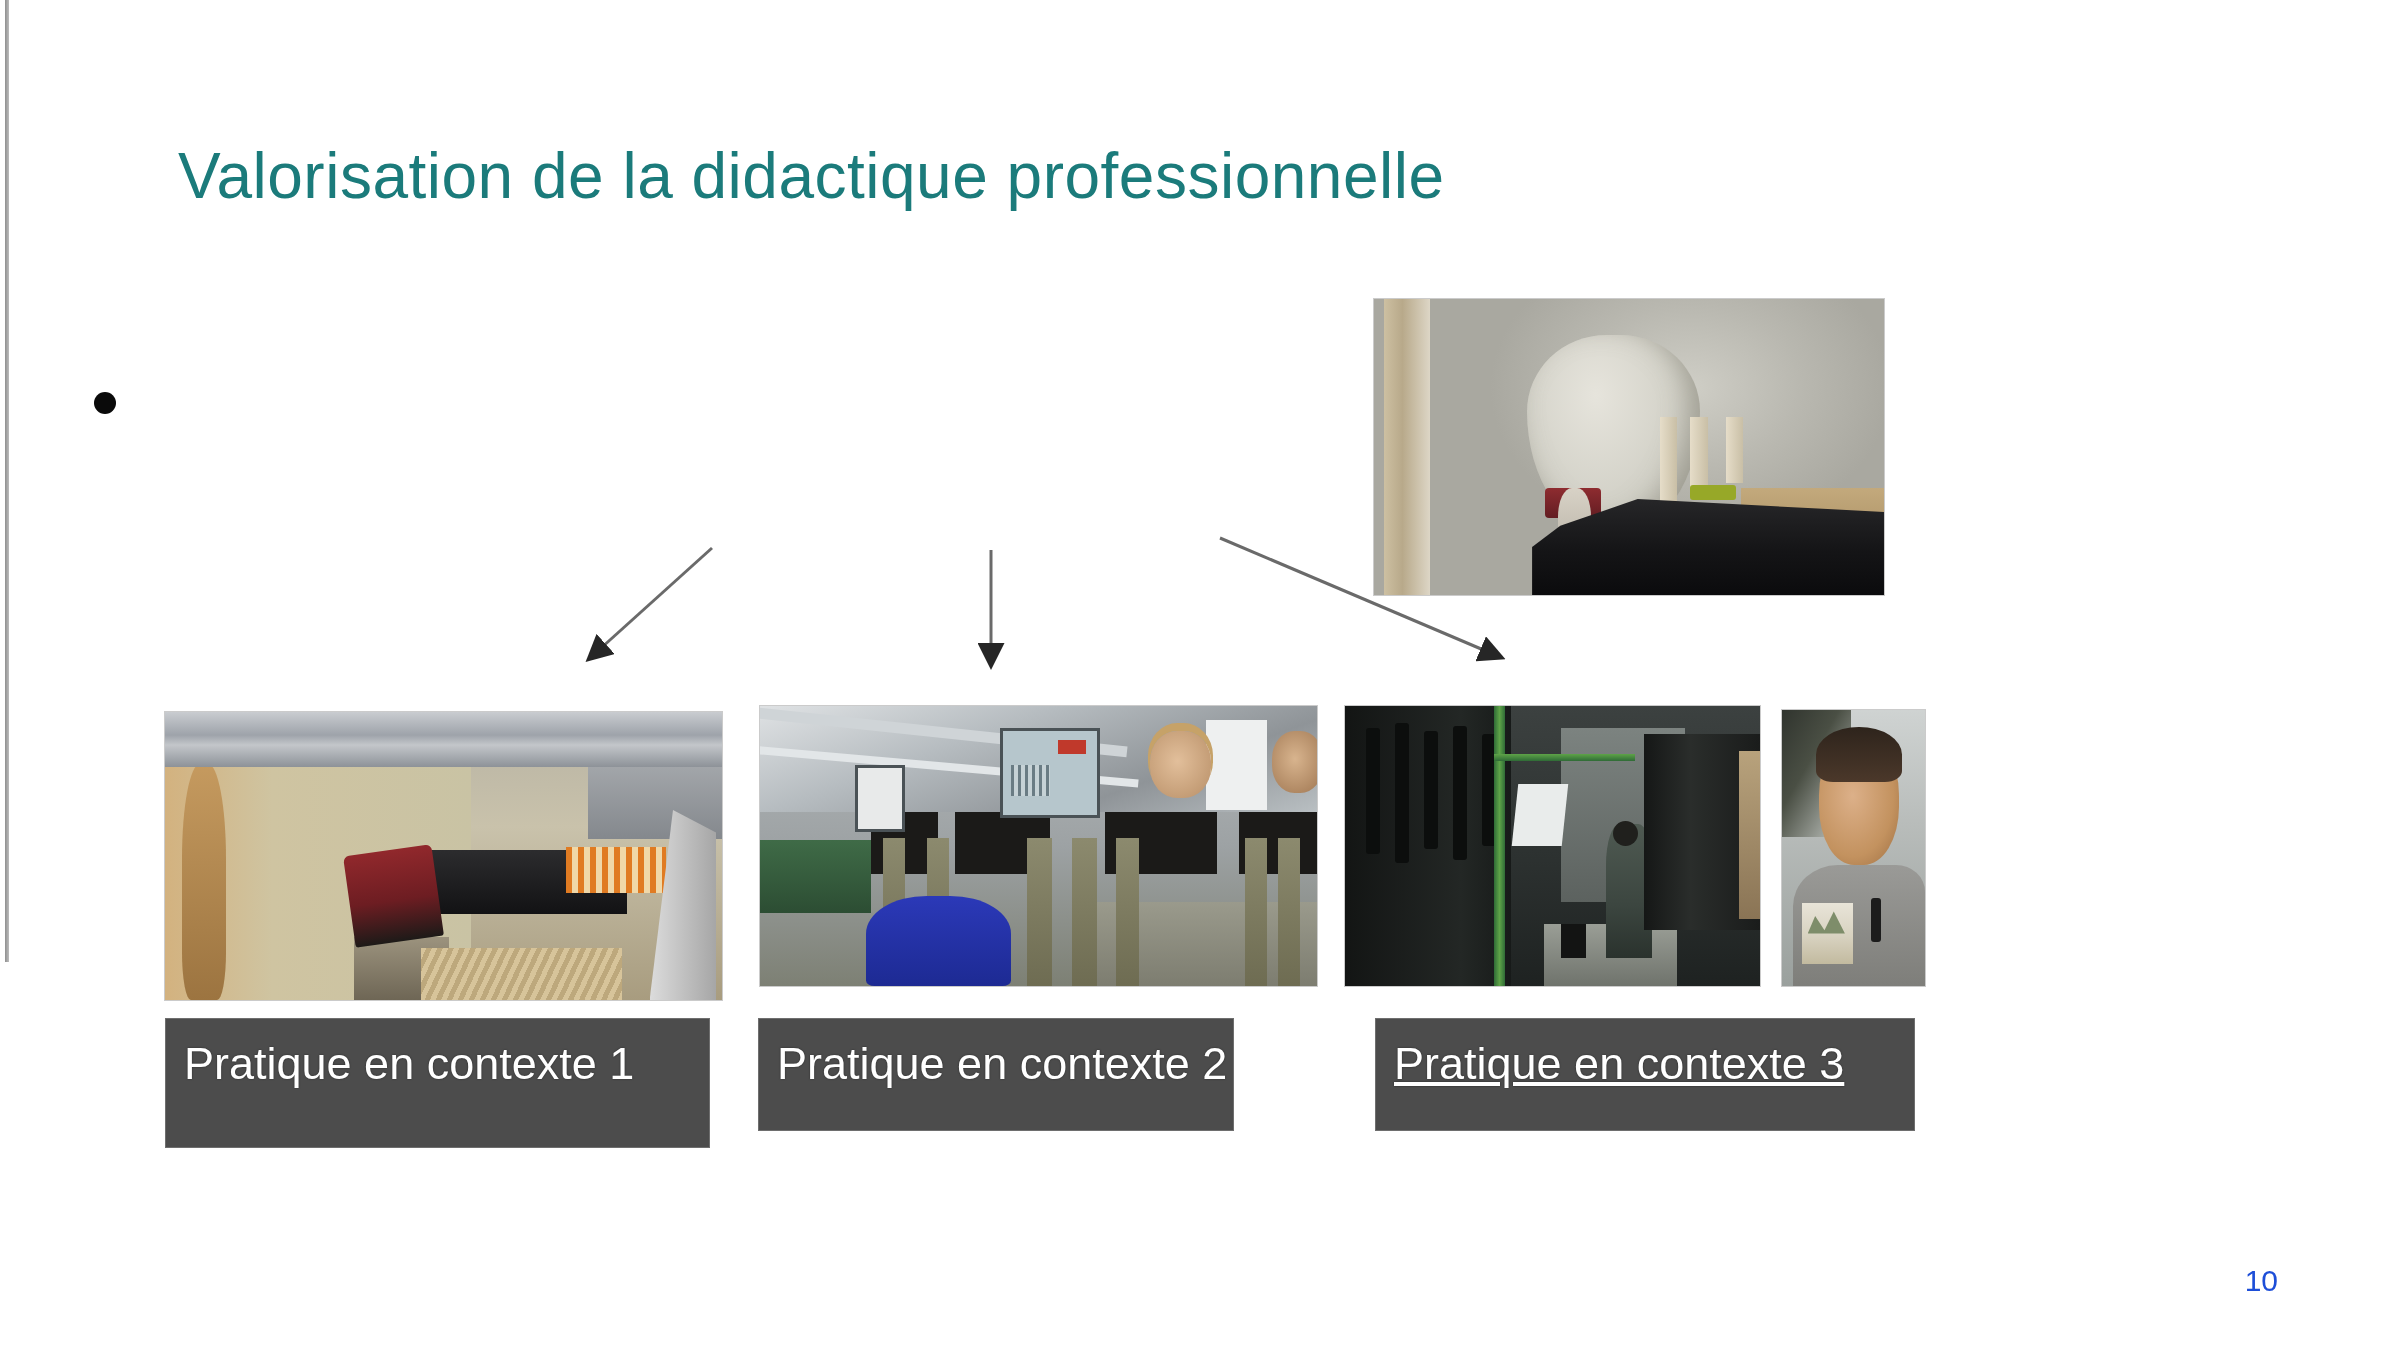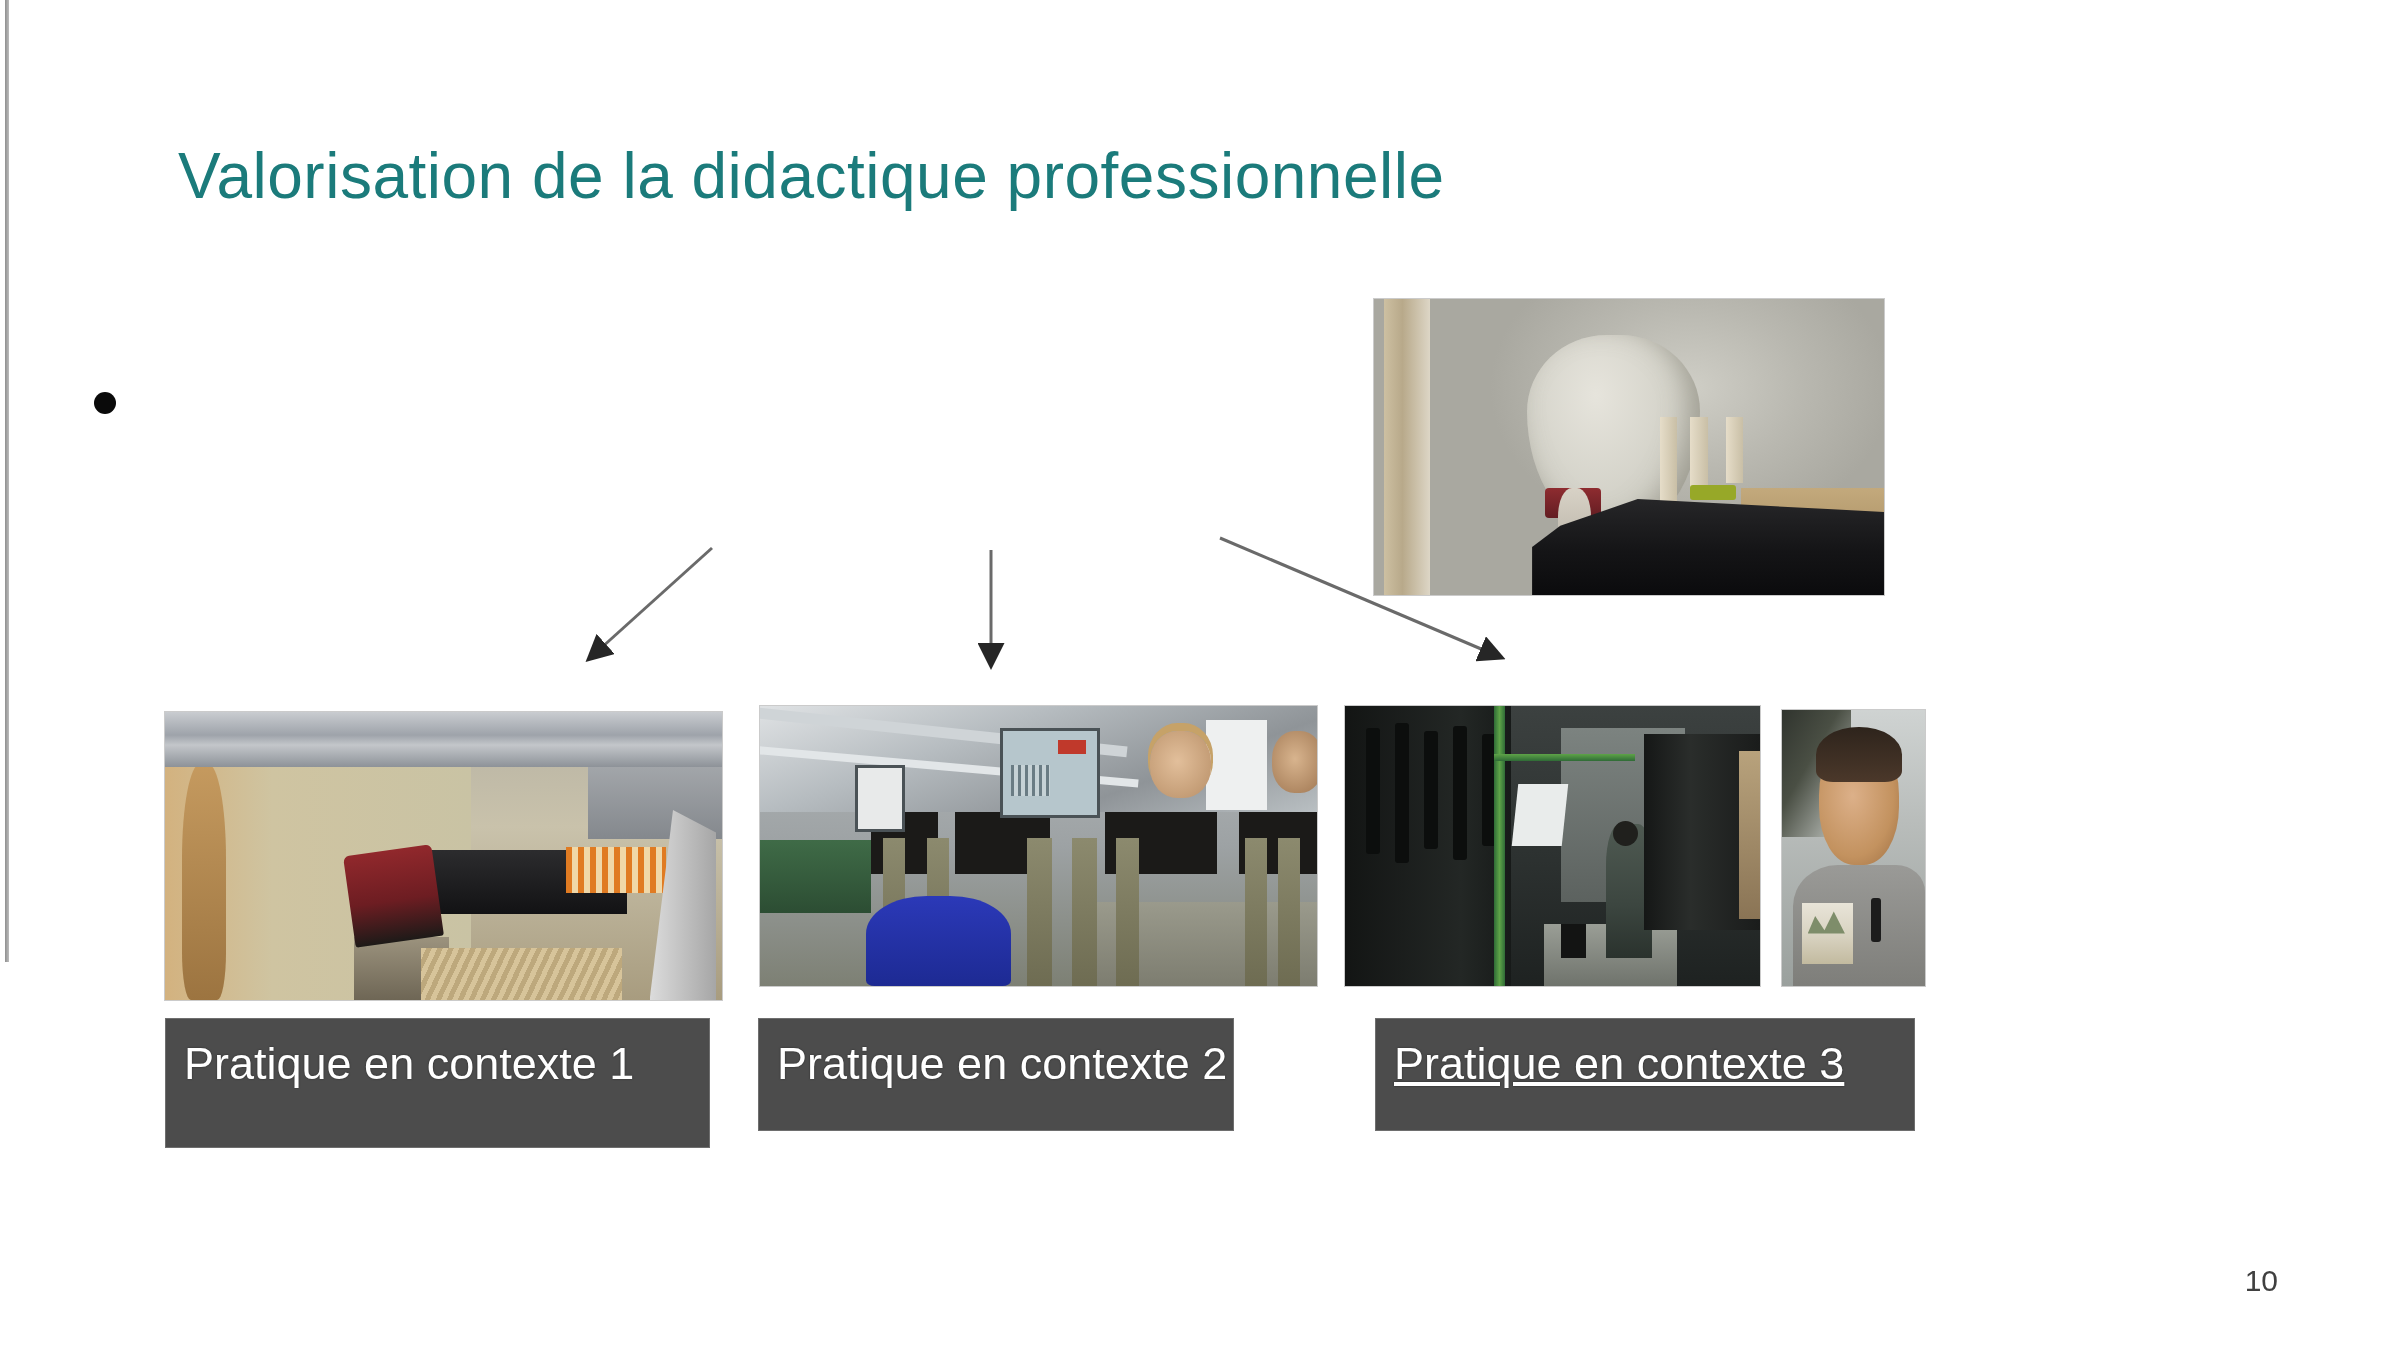--- a/index.html
+++ b/index.html
@@ -479,21 +479,21 @@
     height: 1350px;
     pointer-events: none;
   }
 
   
   .page-number {
     position: absolute;
     right: 122px;
     top: 1264px;
     font-size: 30px;
-    color: #404040;
+    color: #1d4ed8;
   }
 </style>
 </head>
 <body>
 
 <div id="slide">
 
   <div class="left-edge"></div>
 
   <div class="slide-title">Valorisation de la didactique professionnelle</div>

